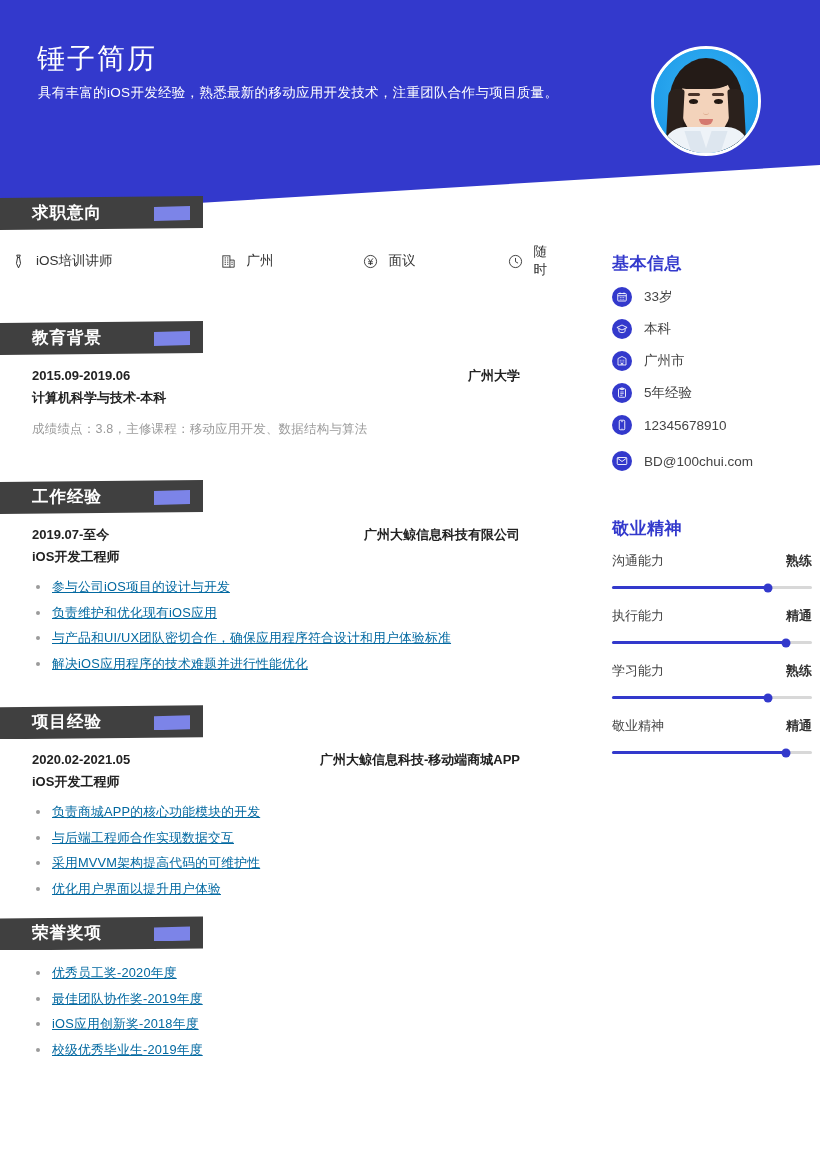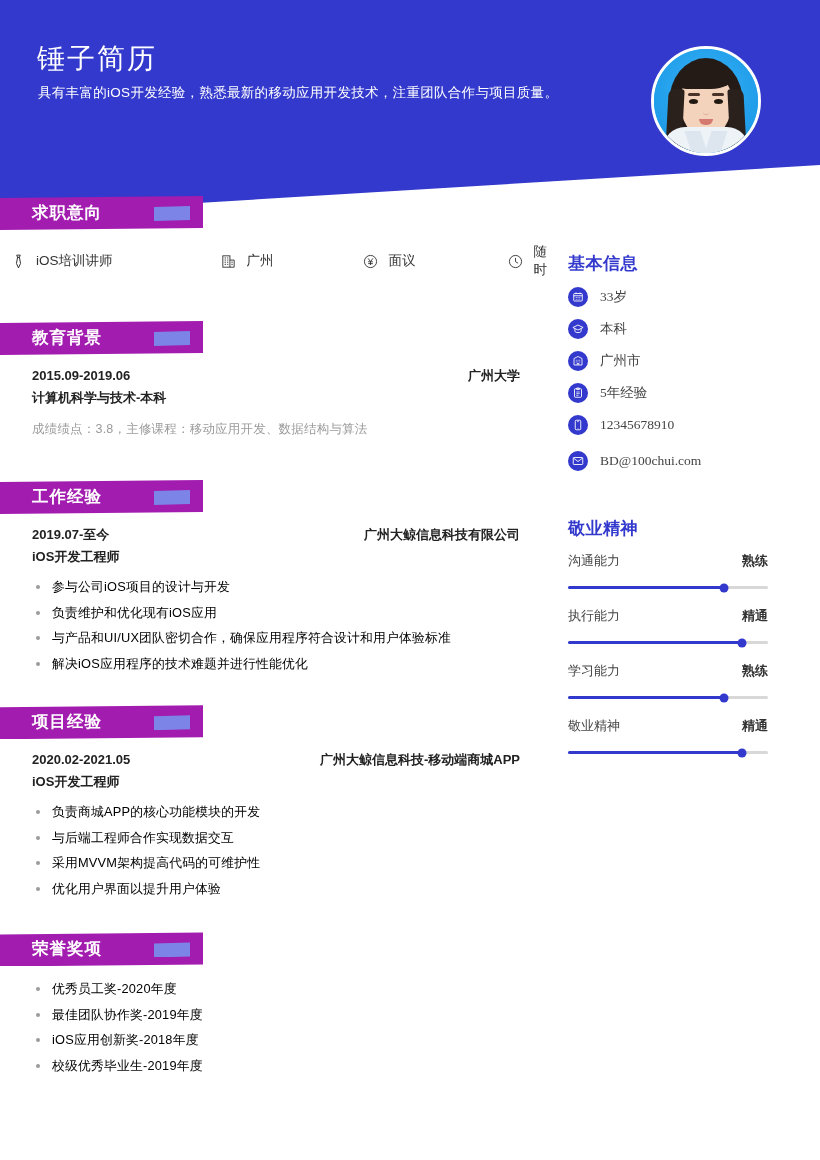--- a/index.html
+++ b/index.html
@@ -53,21 +53,21 @@
   .av-mouth { position: absolute; left: 50%; top: 70px; transform: translateX(-50%); width: 14px; height: 6px; background: #d4796f; border-radius: 0 0 8px 8px; }
   .av-shirt { position: absolute; left: 50%; bottom: 0; transform: translateX(-50%); width: 86px; height: 26px; background: #eef3f8; border-radius: 22px 22px 0 0; }
   .av-collarL{ position: absolute; left: 34px; bottom: 0; width: 16px; height: 22px; background: #dde6ef; transform: skewX(18deg); }
   .av-collarR{ position: absolute; right: 34px; bottom: 0; width: 16px; height: 22px; background: #dde6ef; transform: skewX(-18deg); }
 
   
   .left-col { position: absolute; left: 0; top: 196px; width: 560px; }
 
   .sec { position: relative; }
   .sec-bar {
-    position: relative; width: 208px; height: 34px; background: #a21caf;
+    position: relative; width: 208px; height: 34px; background: #404040;
     clip-path: polygon(0 2px, 203px 0, 203px 32px, 0 34px);
     display: flex; align-items: center;
   }
   .sec-title {
     margin-left: 32px; color: #fff; font-size: 16.5px; font-weight: bold; letter-spacing: 1px;
   }
   .sec-accent {
     position: absolute; right: 18px; top: 10px; width: 36px; height: 15px;
     background: #7c84e8;
     clip-path: polygon(0 1px, 36px 0, 36px 14px, 0 15px);
@@ -84,29 +84,29 @@
   
   .entry-head { display: flex; justify-content: space-between; align-items: baseline; }
   .entry-date { font-size: 13px; font-weight: bold; color: #222; }
   .entry-org  { font-size: 13px; font-weight: bold; color: #222; }
   .entry-role { font-size: 13px; font-weight: bold; color: #222; margin-top: 4px; }
   .entry-note { font-size: 12.5px; color: #9a9a9a; margin-top: 14px; letter-spacing: .2px; }
 
   ul.dots { list-style: none; margin-top: 12px; }
   ul.dots li {
     position: relative; padding-left: 20px; margin-bottom: 7px;
-    font-size: 12.8px; color: #000000; line-height: 1.45; letter-spacing: .2px;
+    font-size: 12.8px; color: #0369a1; line-height: 1.45; letter-spacing: .2px; text-decoration: underline;
   }
   ul.dots li::before {
     content: ""; position: absolute; left: 4px; top: 7px;
     width: 4px; height: 4px; border-radius: 50%; background: #9b9b9b;
   }
 
   
-  .right-col { position: absolute; left: 568px; top: 252px; width: 200px; font-family: Liberation Serif, serif; }
+  .right-col { position: absolute; left: 612px; top: 252px; width: 200px; }
   .r-title { color: #3339cc; font-size: 17px; font-weight: bold; letter-spacing: .5px; }
 
   .info-list { margin-top: 12px; }
   .info-row { display: flex; align-items: center; margin-bottom: 12px; }
   .badge {
     flex: 0 0 auto; width: 20px; height: 20px; border-radius: 50%;
     background: #3339cc; display: flex; align-items: center; justify-content: center;
   }
   .info-txt { margin-left: 12px; font-size: 13.5px; color: #444; }
 
@@ -251,21 +251,21 @@
         <div class="entry-role">iOS开发工程师</div>
         <ul class="dots">
           <li>负责商城APP的核心功能模块的开发</li>
           <li>与后端工程师合作实现数据交互</li>
           <li>采用MVVM架构提高代码的可维护性</li>
           <li>优化用户界面以提升用户体验</li>
         </ul>
       </div>
     </div>
 
-    <div class="sec" style="margin-top:34px">
+    <div class="sec" style="margin-top:18px">
       <div class="sec-bar">
         <span class="sec-title">荣誉奖项</span>
         <span class="sec-accent"></span>
       </div>
       <div class="sec-body" style="padding-top:10px">
         <ul class="dots" style="margin-top:4px">
           <li>优秀员工奖-2020年度</li>
           <li>最佳团队协作奖-2019年度</li>
           <li>iOS应用创新奖-2018年度</li>
           <li>校级优秀毕业生-2019年度</li>

